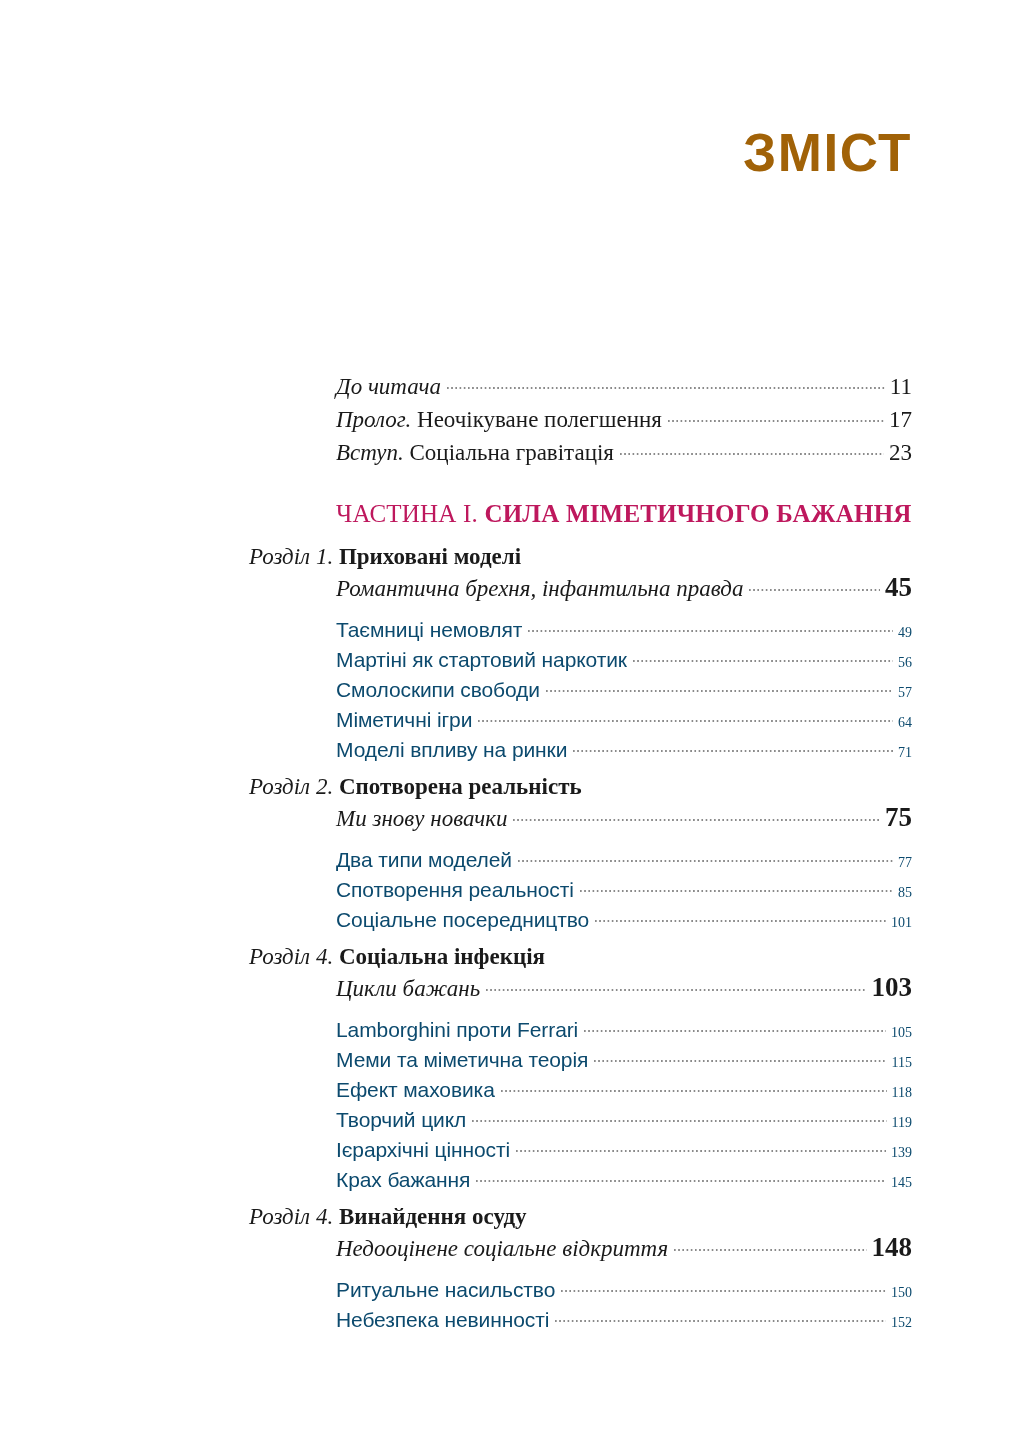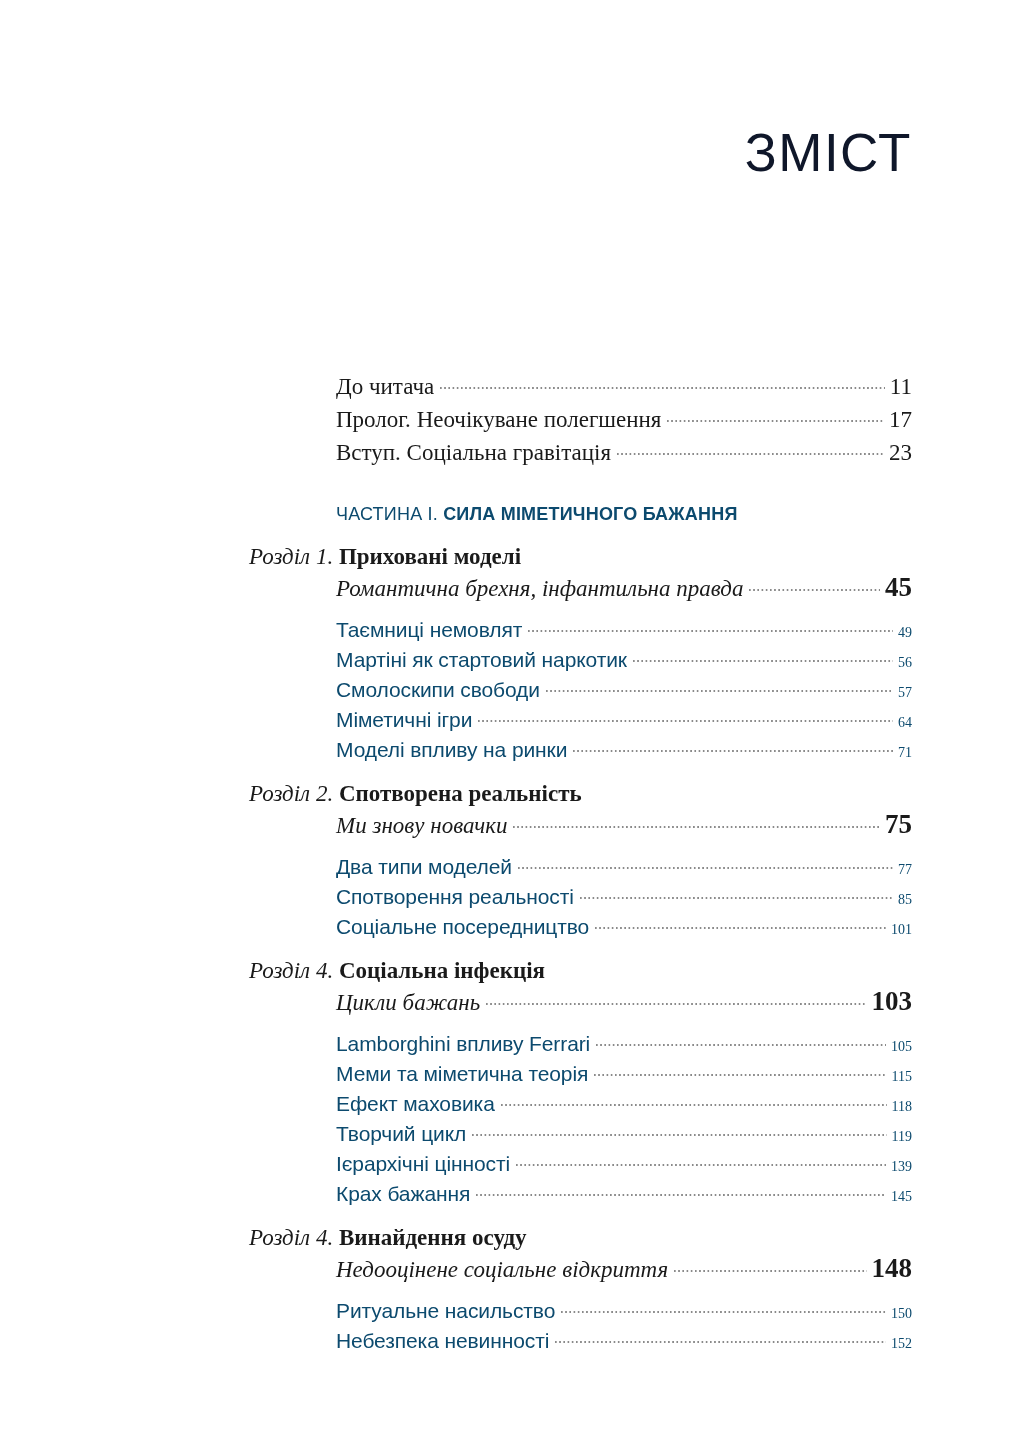--- a/index.html
+++ b/index.html
@@ -27,24 +27,24 @@
     background: #ffffff;
   }
 
   
   .toc-title {
     position: absolute;
     right: 123px;              
     top: 126px;
     font-family: "Liberation Sans", sans-serif;
     font-size: 53px;
-    font-weight: 400;
+    font-weight: 700;
     letter-spacing: 1.5px;
     line-height: 1;
-    color: #0f172a;
+    color: #a16207;
     white-space: nowrap;
   }
 
   
   .toc-body {
     position: absolute;
     left: 249px;               
     top: 371px;
     width: 663px;              
   }
@@ -89,48 +89,49 @@
   .frontmatter {
     margin-left: 87px;         
     width: 576px;              
   }
   .front-row {
     font-size: 23px;
     line-height: 27px;
     margin-bottom: 4px;
   }
   .front-row .label .kicker {
+    font-style: italic;
   }
   .front-row .pageno {
     font-size: 23px;
   }
 
   
   .part-heading {
     margin-left: 87px;
     width: 576px;
     margin-top: 33px;
     margin-bottom: 13px;
-    font-family: Liberation Sans, sans-serif;
-    font-size: 18px;
+    font-family: Liberation Serif, serif;
+    font-size: 25px;
     line-height: 30px;
     letter-spacing: 0.2px;
     white-space: nowrap;
-    color: #0c4a6e;
+    color: #be185d;
   }
   .part-heading .part-num {
     font-weight: 400;
   }
   .part-heading .part-title {
     font-weight: 700;
   }
 
   
   .chapter {
-    margin-top: 13px;
+    margin-top: 6px;
   }
   .chapter:first-of-type {
     margin-top: 0;
   }
   .chapter-heading {
     font-size: 23px;
     line-height: 30px;
     white-space: nowrap;
     margin-bottom: 1px;
   }
@@ -266,21 +267,21 @@
         </div>
         <div class="chapter">
           <div class="chapter-heading"><span class="ch-label">Розділ 4.</span> <span class="ch-title">Соціальна інфекція</span></div>
           <div class="row chapter-subtitle">
             <span class="label">Цикли бажань</span>
             <span class="leader"></span>
             <span class="pageno">103</span>
           </div>
           <div class="section-list">
             <div class="row section-row">
-              <span class="label">Lamborghini впливу Ferrari</span>
+              <span class="label">Lamborghini проти Ferrari</span>
               <span class="leader"></span>
               <span class="pageno">105</span>
             </div>
             <div class="row section-row">
               <span class="label">Меми та міметична теорія</span>
               <span class="leader"></span>
               <span class="pageno">115</span>
             </div>
             <div class="row section-row">
               <span class="label">Ефект маховика</span>

